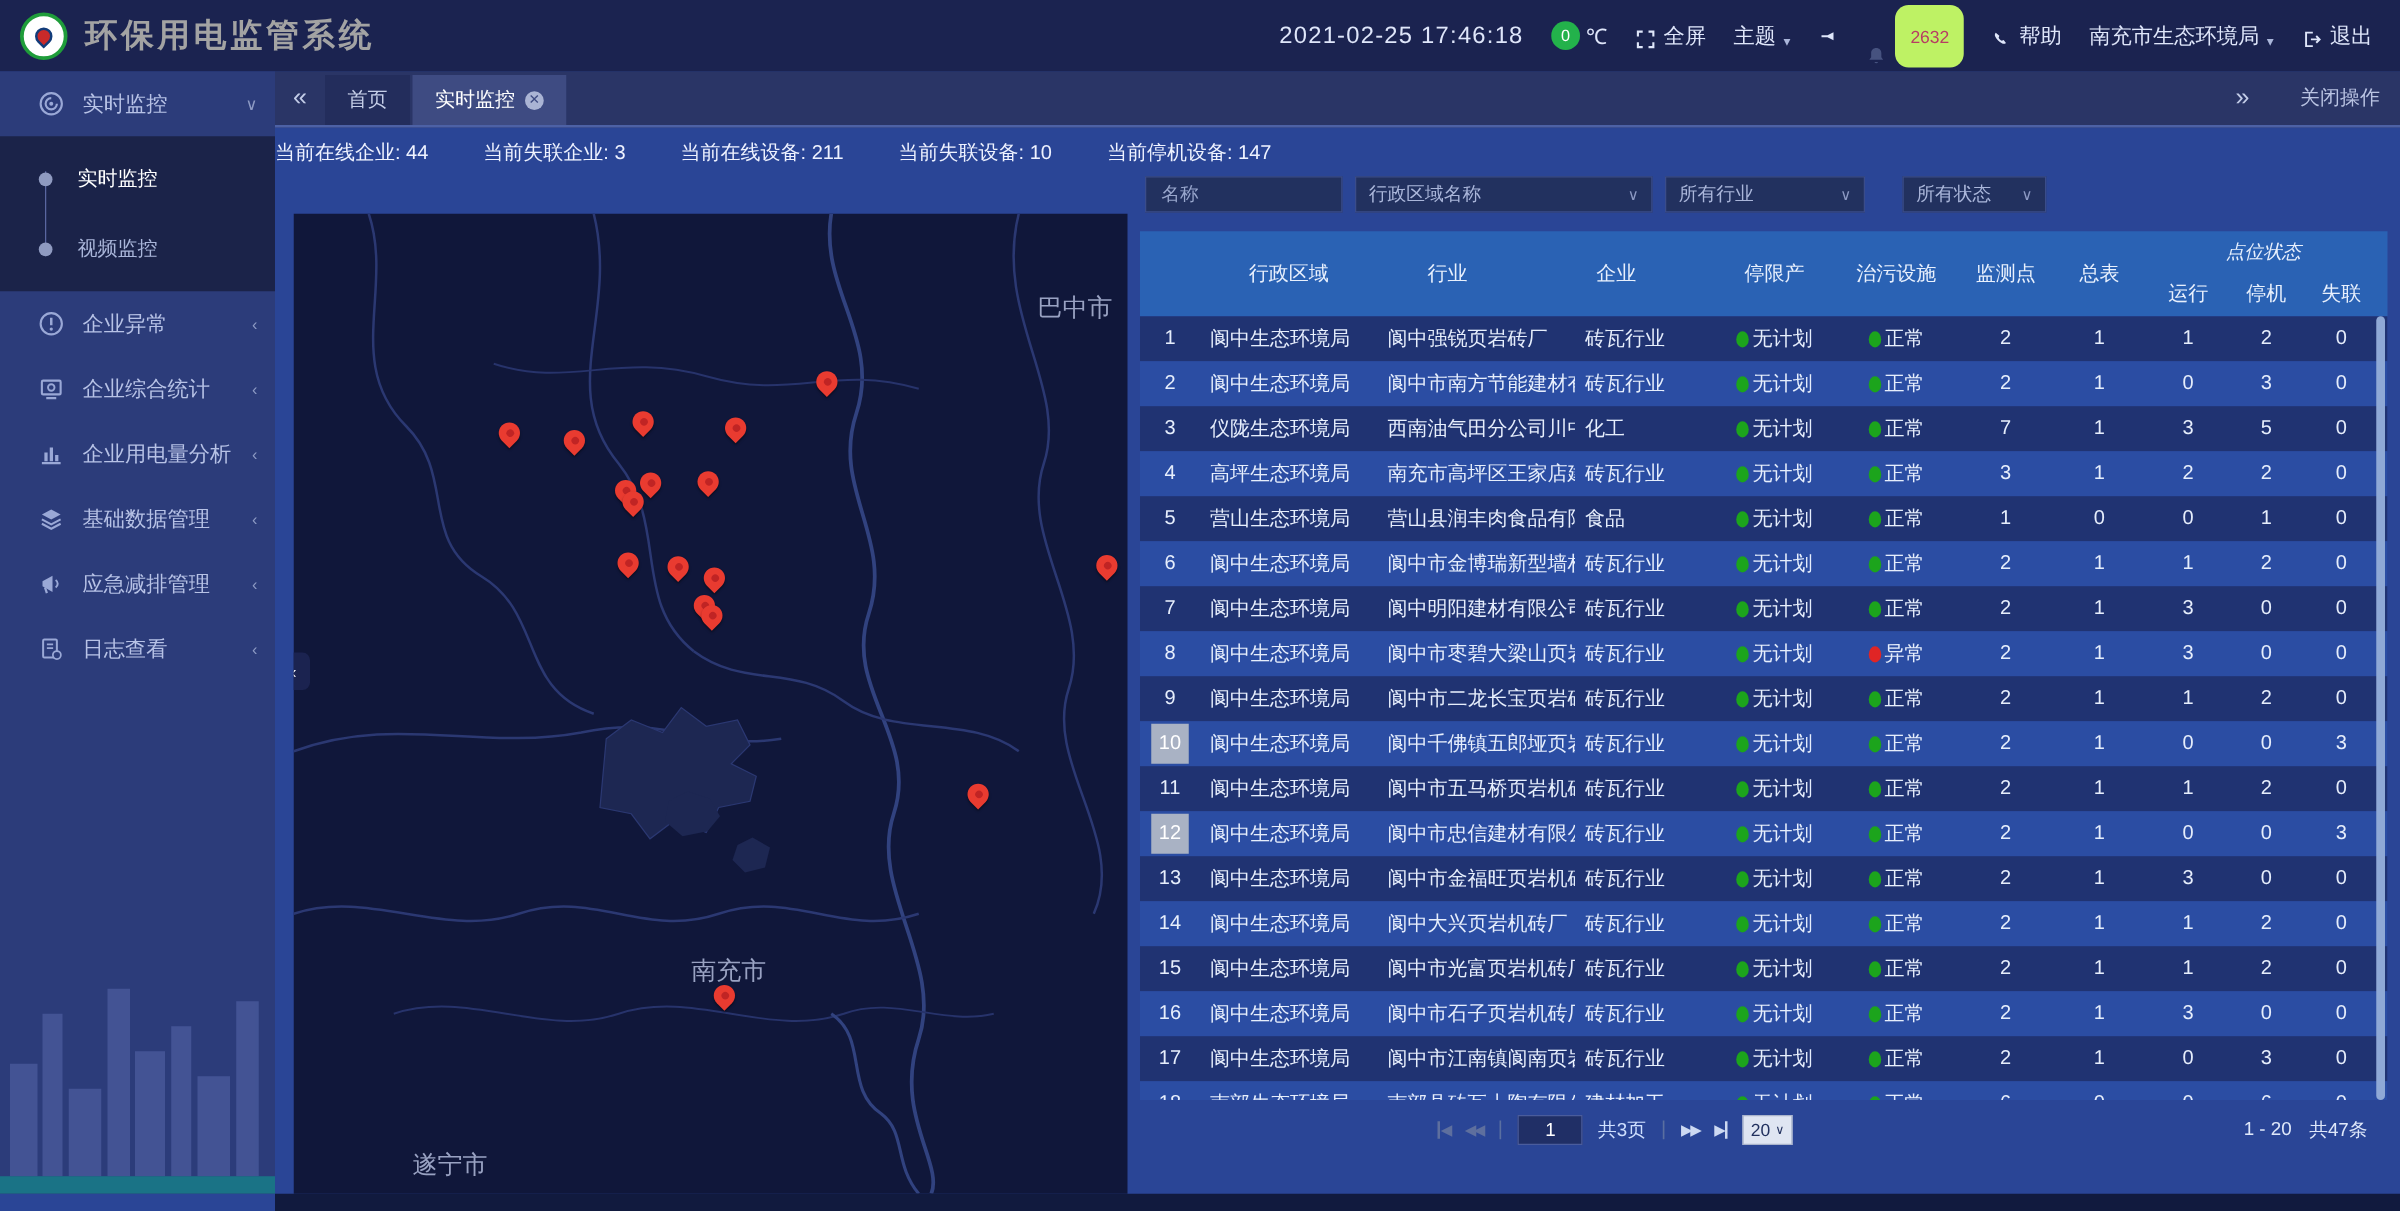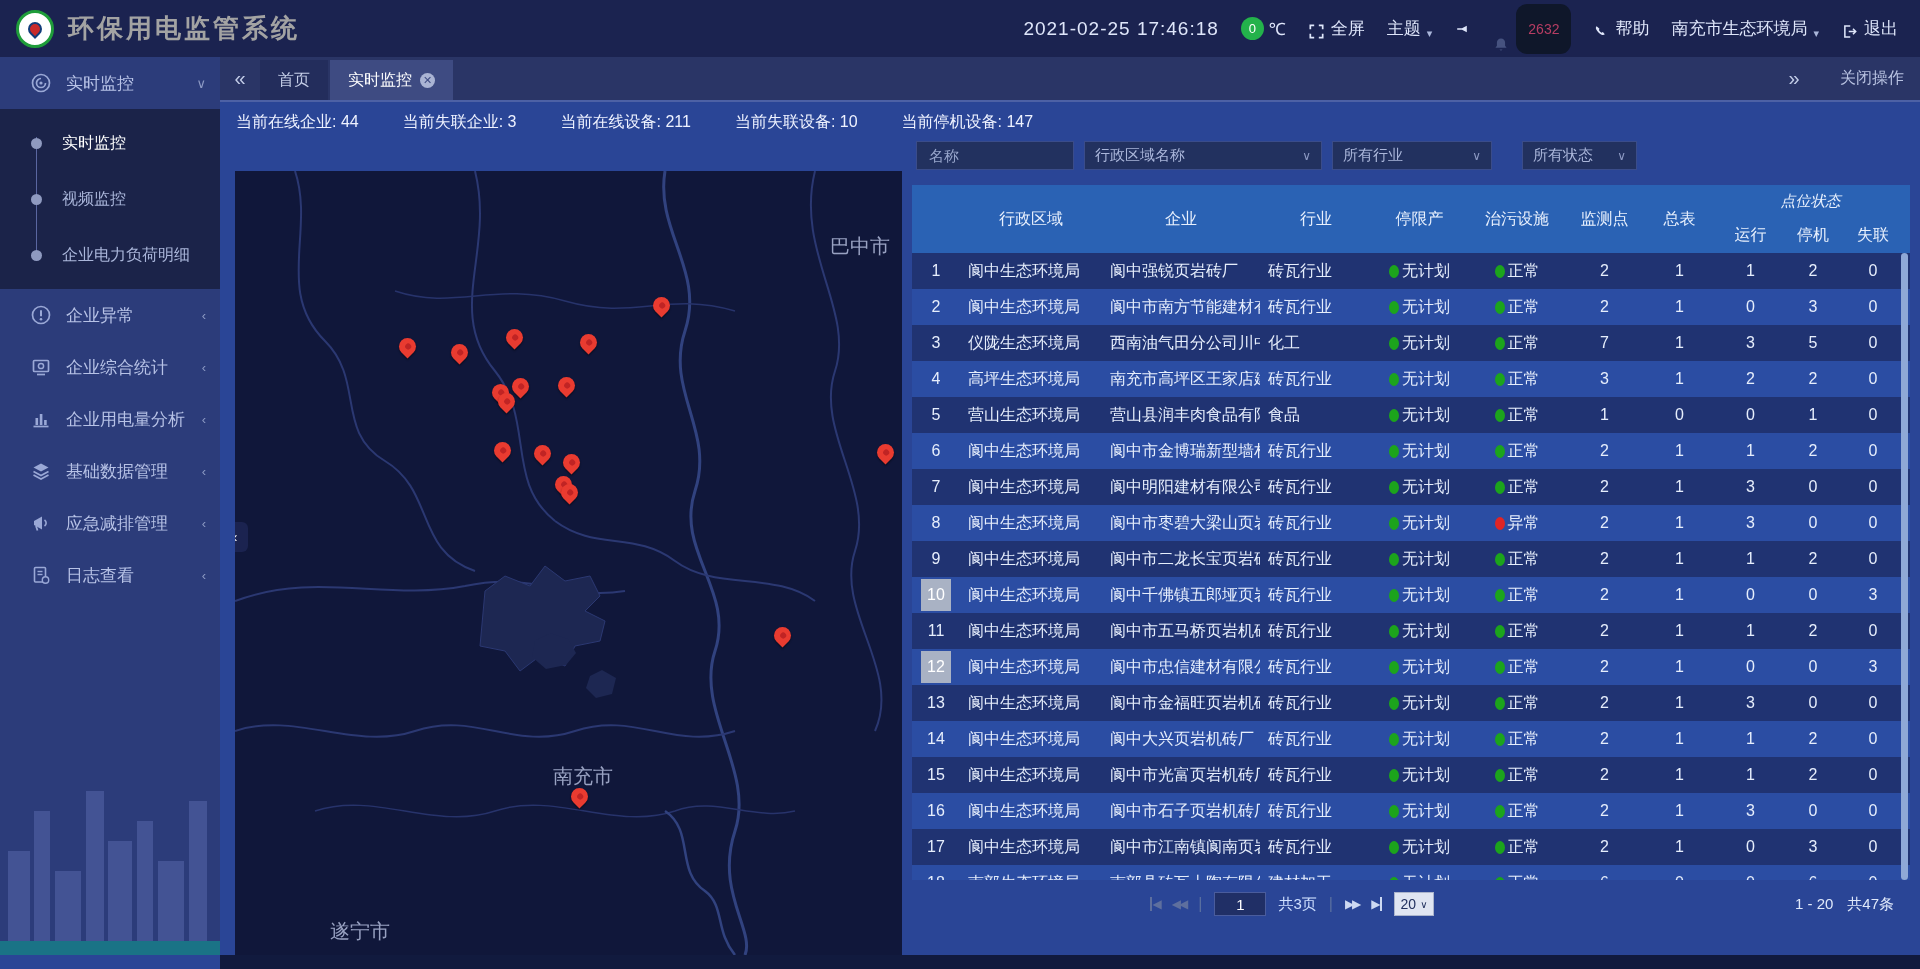--- a/index.html
+++ b/index.html
@@ -16,21 +16,21 @@
   .app-title{font-size:26px;font-weight:bold;color:#a3a3a3;letter-spacing:3px;margin-left:14px;}
   .header-right{margin-left:auto;display:flex;align-items:center;gap:22px;padding-right:22px;
                 font-size:17px;color:#dfe6fa;}
   .clock{font-size:19px;letter-spacing:1px;}
   .temp{display:flex;align-items:center;gap:5px;}
   .temp-badge{width:23px;height:23px;border-radius:50%;background:#23b24b;color:#fff;
               font-size:13px;display:flex;align-items:center;justify-content:center;}
   .h-item{display:flex;align-items:flex-end;gap:6px;cursor:pointer;white-space:nowrap;}
   .h-item svg{display:block;}
   .caret{font-size:11px;color:#aab6da;}
-  .notif-pill{background:#0f172a;color:#b73d63;border-radius:11px;padding:17px 12px;
+  .notif-pill{background:#bef264;color:#b73d63;border-radius:11px;padding:17px 12px;
               font-size:14px;min-width:54px;text-align:center;}
   .bell-ic{color:#46527f;}
   
   .sidebar{position:absolute;left:0;top:57px;width:220px;height:898px;background:#2c3c7a;z-index:20;overflow:hidden;}
   .menu-item{height:52px;display:flex;align-items:center;padding:0 14px 0 30px;
              font-size:17px;color:#b7c2e6;cursor:pointer;position:relative;}
   .menu-item .mi-icon{width:22px;height:22px;margin-right:14px;color:#9aa8d6;flex:none;}
   .menu-item .mi-chevron{margin-left:auto;font-size:13px;color:#8d9ac4;}
   .submenu{background:#1b2349;position:relative;padding:6px 0;}
   .submenu .sub-line{position:absolute;left:36px;top:28px;bottom:28px;width:1px;background:#5a66a0;}
@@ -49,21 +49,21 @@
              font-size:20px;color:#c3cde8;cursor:pointer;}
   .tab{height:40px;display:flex;align-items:center;gap:8px;padding:0 18px;font-size:16px;
        color:#c6cfe8;background:#232d5c;cursor:pointer;}
   .tab.active{background:#3e4b82;color:#fff;}
   .tab-close{width:15px;height:15px;border-radius:50%;background:#aab4d4;color:#3e4b82;
              font-size:11px;line-height:15px;text-align:center;cursor:pointer;}
   .tabbar-right{margin-left:auto;display:flex;align-items:center;gap:26px;padding-right:16px;height:43px;}
   .close-ops{font-size:16px;color:#b9c3e2;cursor:pointer;}
   
   .stats-bar{position:absolute;left:220px;top:104px;width:1700px;height:36px;display:flex;
-             align-items:center;gap:44px;padding-left:16px;font-size:16px;color:#eef2ff;}
+             align-items:center;gap:44px;font-size:16px;color:#eef2ff;}
   .stat-item{white-space:nowrap;}
   
   .map{position:absolute;left:235px;top:171px;width:667px;height:784px;background:#10173a;overflow:hidden;}
   .map svg{position:absolute;left:0;top:0;}
   .map-city{position:absolute;font-size:20px;color:#99a2c2;white-space:nowrap;}
   .pin{position:absolute;width:17px;height:17px;background:var(--pin);border-radius:50% 50% 50% 0;
        transform:rotate(-45deg);box-shadow:-1px 1px 2px rgba(0,0,0,.45);cursor:pointer;}
   .pin::after{content:"";position:absolute;left:5.5px;top:5.5px;width:6px;height:6px;border-radius:50%;
               background:#c02424;}
   .map-collapse{position:absolute;left:-13px;top:351px;width:26px;height:30px;border-radius:6px;
@@ -191,24 +191,20 @@
         <div class="submenu">
           <div class="sub-line"></div>
           <div class="sub-item active">
             <span class="sub-dot"></span>
             <span>实时监控</span>
           </div>
           <div class="sub-item">
             <span class="sub-dot"></span>
             <span>视频监控</span>
           </div>
-          <div class="sub-item">
-            <span class="sub-dot"></span>
-            <span>企业电力负荷明细</span>
-          </div>
         </div>
         <div class="menu-item">
           <span class="mi-icon"><svg width="22" height="22" viewBox="0 0 22 22">
               <circle cx="11" cy="11" r="8.5" fill="none" stroke="currentColor" stroke-width="1.7"></circle>
               <line x1="11" y1="6.2" x2="11" y2="12.2" stroke="currentColor" stroke-width="2"></line>
               <circle cx="11" cy="15.2" r="1.3" fill="currentColor"></circle>
             </svg></span>
           <span>企业异常</span>
           <span class="mi-chevron">‹</span>
         </div>
@@ -357,22 +353,22 @@
       </div>
       <div class="f-box" style="left:610px;width:115px;">
         <span>所有状态</span>
         <span class="f-caret">∨</span>
       </div>
     </div>
 
     <div class="thead">
       <div class="th c-no"></div>
       <div class="th c-region">行政区域</div>
+      <div class="th c-industry">行业</div>
       <div class="th c-company">企业</div>
-      <div class="th c-industry">行业</div>
       <div class="th c-limit">停限产</div>
       <div class="th c-facility">治污设施</div>
       <div class="th c-points">监测点</div>
       <div class="th c-meters">总表</div>
       <div class="th-group">
         <div class="th-group-title">点位状态</div>
         <div class="th-group-row">
           <div class="th c-run">运行</div>
           <div class="th c-stop">停机</div>
           <div class="th c-lost">失联</div>

